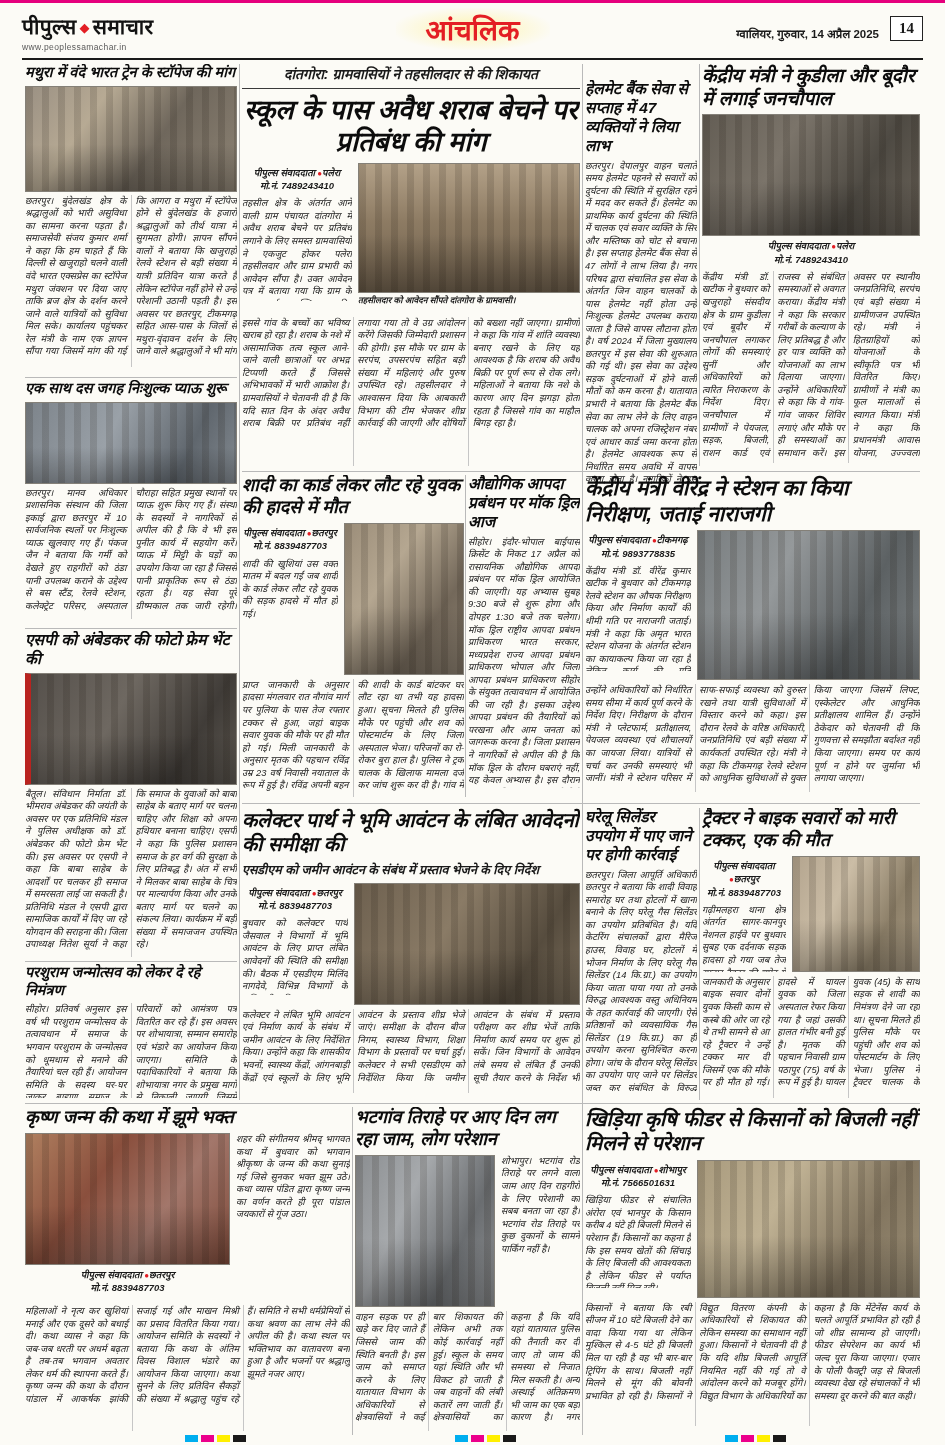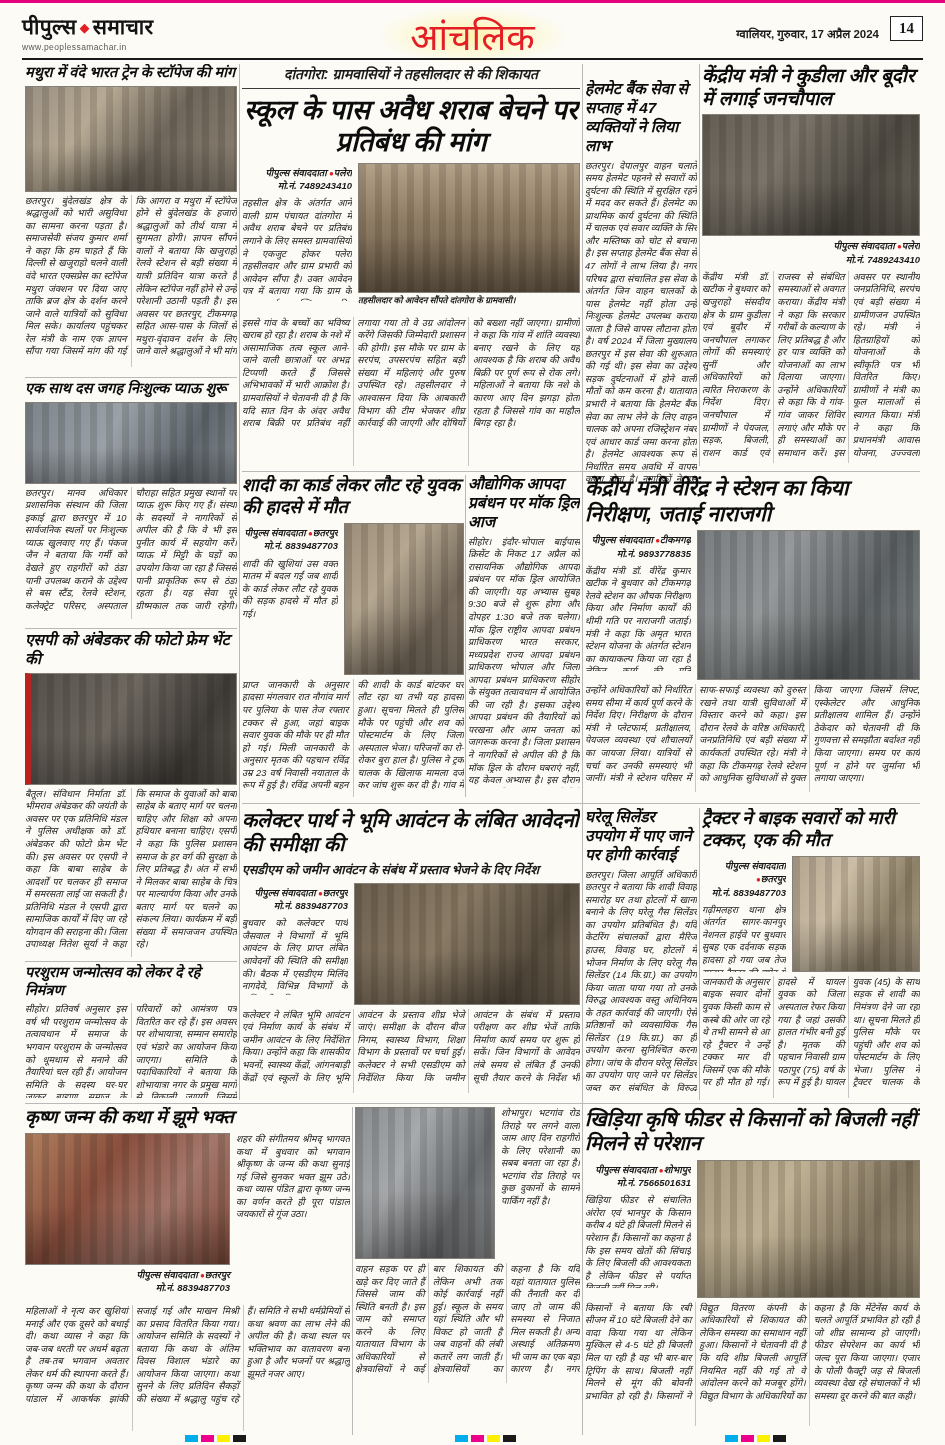--- a/index.html
+++ b/index.html
@@ -7,38 +7,38 @@
   body { font-family:"Liberation Sans","DejaVu Sans",sans-serif; }
   .page { position:relative; width:945px; height:1445px; margin:0 auto; background:#fcfbf6; color:#1a1a1a; overflow:hidden; }
 
   
   .toprule { position:absolute; top:0; left:0; width:100%; height:3px; background:#e5007d; }
   .masthead { position:absolute; top:8px; left:22px; right:22px; height:46px; }
   .brand { position:absolute; left:0; top:4px; }
   .brand-line { font-size:21px; font-weight:bold; color:#121212; letter-spacing:.3px; }
   .brand .diamond { color:#e31e24; font-size:13px; padding:0 3px; vertical-align:2px; }
   .website { font-size:8.5px; color:#5a5a5a; margin-top:2px; letter-spacing:.4px; }
-  .section-title { position:absolute; left:50%; transform:translateX(-50%); top:0; font-size:37px; font-weight:normal; color:#e31e24; padding:2px 30px; background:radial-gradient(ellipse at center,#fdf4b0 0%,rgba(253,244,176,0) 75%);text-align:right; }
+  .section-title { position:absolute; left:50%; transform:translateX(-50%); top:0; font-size:28px; font-weight:bold; color:#e31e24; padding:2px 30px; background:radial-gradient(ellipse at center,#fdf4b0 0%,rgba(253,244,176,0) 75%);text-align:right; }
   .dateline { position:absolute; right:44px; top:18px; font-size:11.5px; font-weight:bold; }
   .pagenum { position:absolute; right:0; top:8px; border:1.5px solid #222; padding:3px 8px; font-size:15px; font-weight:bold; font-family:"Liberation Serif","DejaVu Serif",serif; background:#fff; }
   .mast-rule { position:absolute; top:58px; left:22px; right:22px; height:2px; background:#1a1a1a; }
 
   
   .art { position:absolute; overflow:hidden;font-style:italic; }
   .hl { font-weight:bold; color:#0c0c0c; line-height:1.22; margin-bottom:4px; }
   .hl-15 { font-size:14.5px; }
   .hl-16 { font-size:15.5px; }
   .hl-18 { font-size:18px; }
   .hl-19 { font-size:19px; }
   .hl-20 { font-size:20px; }
   .hl-21 { font-size:21px; }
   .hl-28 { font-size:27px; line-height:1.18; text-align:center; }
   .kicker { font-size:14px; font-weight:bold; text-align:center; border-bottom:1px solid #3a3a3a; padding-bottom:5px; margin-bottom:6px; }
   .subhead { font-size:12.5px; font-weight:bold; margin:1px 0 5px; }
-  .byline { text-align:right; font-size:9.5px; font-weight:bold; margin:3px 0 5px; line-height:1.4; }
+  .byline { text-align:center; font-size:9.5px; font-weight:bold; margin:3px 0 5px; line-height:1.4; }
   .byline .loc::before { content:" \25CF "; color:#e31e24; font-size:8px; }
   .lead, .body { font-size:9.3px; line-height:1.35; text-align:justify; color:#222; overflow:hidden; }
   .cols-2 { column-count:2; column-gap:9px; column-rule:1px solid #c6c6c6; }
   .cols-3 { column-count:3; column-gap:8px; column-rule:1px solid #c6c6c6; }
   .row { display:flex; gap:6px; margin-bottom:4px; }
   .side { overflow:hidden; }
   .caption { font-size:8.5px; font-weight:bold; margin-top:2px; line-height:1.25; }
 
   
   .photo { position:relative; border:1px solid #848078; width:100%; }
@@ -72,21 +72,21 @@
 
 <div class="page">
   <div class="toprule"></div>
 
   <header class="masthead">
     <div class="brand">
       <div class="brand-line"><span>पीपुल्स</span><span class="diamond">◆</span><span>समाचार</span></div>
       <div class="website">www.peoplessamachar.in</div>
     </div>
     <div class="section-title">आंचलिक</div>
-    <div class="dateline">ग्वालियर, गुरुवार, 17 अप्रैल 2024</div>
+    <div class="dateline">ग्वालियर, गुरुवार, 14 अप्रैल 2025</div>
     <div class="pagenum">14</div>
   </header>
   <div class="mast-rule"></div>
 
   <section class="art" style="left:25px;top:64px;width:212px;height:310px">
     <h2 class="hl hl-15">मथुरा में वंदे भारत ट्रेन के स्टॉपेज की मांग</h2>
     <div class="photo phA" style="height:106px;margin-bottom:3px"></div>
     <div class="body cols-2" style="height:172px">छतरपुर। बुंदेलखंड क्षेत्र के श्रद्धालुओं को भारी असुविधा का सामना करना पड़ता है। समाजसेवी संजय कुमार शर्मा ने कहा कि हम चाहते हैं कि दिल्ली से खजुराहो चलने वाली वंदे भारत एक्सप्रेस का स्टॉपेज मथुरा जंक्शन पर दिया जाए ताकि ब्रज क्षेत्र के दर्शन करने जाने वाले यात्रियों को सुविधा मिल सके। कार्यालय पहुंचकर रेल मंत्री के नाम एक ज्ञापन सौंपा गया जिसमें मांग की गई कि आगरा व मथुरा में स्टॉपेज होने से बुंदेलखंड के हजारों श्रद्धालुओं को तीर्थ यात्रा में सुगमता होगी। ज्ञापन सौंपने वालों ने बताया कि खजुराहो रेलवे स्टेशन से बड़ी संख्या में यात्री प्रतिदिन यात्रा करते हैं लेकिन स्टॉपेज नहीं होने से उन्हें परेशानी उठानी पड़ती है। इस अवसर पर छतरपुर, टीकमगढ़ सहित आस-पास के जिलों से मथुरा-वृंदावन दर्शन के लिए जाने वाले श्रद्धालुओं ने भी मांग का समर्थन किया और शीघ्र मांग पूरी करने का अनुरोध किया।</div>
   </section>
 
@@ -221,20 +221,21 @@
           <div><span>पीपुल्स संवाददाता</span><span class="loc">छतरपुर</span></div>
           <div>मो.नं. 8839487703</div>
         </div>
       </div>
       <div class="lead" style="flex:1;height:166px">शहर की संगीतमय श्रीमद् भागवत कथा में बुधवार को भगवान श्रीकृष्ण के जन्म की कथा सुनाई गई जिसे सुनकर भक्त झूम उठे। कथा व्यास पंडित द्वारा कृष्ण जन्म का वर्णन करते ही पूरा पांडाल जयकारों से गूंज उठा।</div>
     </div>
     <div class="body cols-3" style="height:126px">महिलाओं ने नृत्य कर खुशियां मनाईं और एक दूसरे को बधाई दी। कथा व्यास ने कहा कि जब-जब धरती पर अधर्म बढ़ता है तब-तब भगवान अवतार लेकर धर्म की स्थापना करते हैं। कृष्ण जन्म की कथा के दौरान पांडाल में आकर्षक झांकी सजाई गई और माखन मिश्री का प्रसाद वितरित किया गया। आयोजन समिति के सदस्यों ने बताया कि कथा के अंतिम दिवस विशाल भंडारे का आयोजन किया जाएगा। कथा सुनने के लिए प्रतिदिन सैकड़ों की संख्या में श्रद्धालु पहुंच रहे हैं। समिति ने सभी धर्मप्रेमियों से कथा श्रवण का लाभ लेने की अपील की है। कथा स्थल पर भक्तिभाव का वातावरण बना हुआ है और भजनों पर श्रद्धालु झूमते नजर आए।</div>
   </section>
 
   <section class="art" style="left:355px;top:1107px;width:225px;height:328px">
+    <h2 class="hl hl-18">भटगांव तिराहे पर आए दिन लग रहा जाम, लोग परेशान</h2>
     <div class="row" style="height:152px">
       <div class="photo phK" style="width:140px"></div>
       <div class="lead" style="flex:1;height:150px">शोभापुर। भटगांव रोड तिराहे पर लगने वाला जाम आए दिन राहगीरों के लिए परेशानी का सबब बनता जा रहा है। भटगांव रोड तिराहे पर कुछ दुकानों के सामने पार्किंग नहीं है।</div>
     </div>
     <div class="body cols-3" style="height:120px">वाहन सड़क पर ही खड़े कर दिए जाते हैं जिससे जाम की स्थिति बनती है। इस जाम को समाप्त करने के लिए यातायात विभाग के अधिकारियों से क्षेत्रवासियों ने कई बार शिकायत की लेकिन अभी तक कोई कार्रवाई नहीं हुई। स्कूल के समय यहां स्थिति और भी विकट हो जाती है जब वाहनों की लंबी कतारें लग जाती हैं। क्षेत्रवासियों का कहना है कि यदि यहां यातायात पुलिस की तैनाती कर दी जाए तो जाम की समस्या से निजात मिल सकती है। अन्य अस्थाई अतिक्रमण भी जाम का एक बड़ा कारण है। नगर पालिका से अतिक्रमण हटाने की मांग की गई है। आए दिन लगने वाले जाम से व्यापारियों को भी नुकसान उठाना पड़ रहा है। रोड पर 3 से 4 फीट अंदर हो जाए।</div>
   </section>
 
   <section class="art" style="left:585px;top:1107px;width:335px;height:328px">
     <h2 class="hl hl-20">खिड़िया कृषि फीडर से किसानों को बिजली नहीं मिलने से परेशान</h2>
     <div class="row" style="height:138px">

